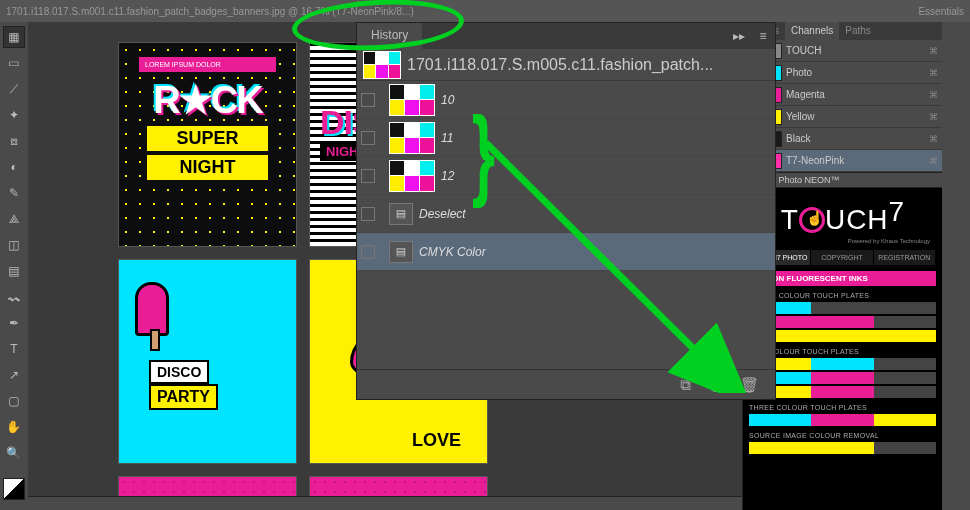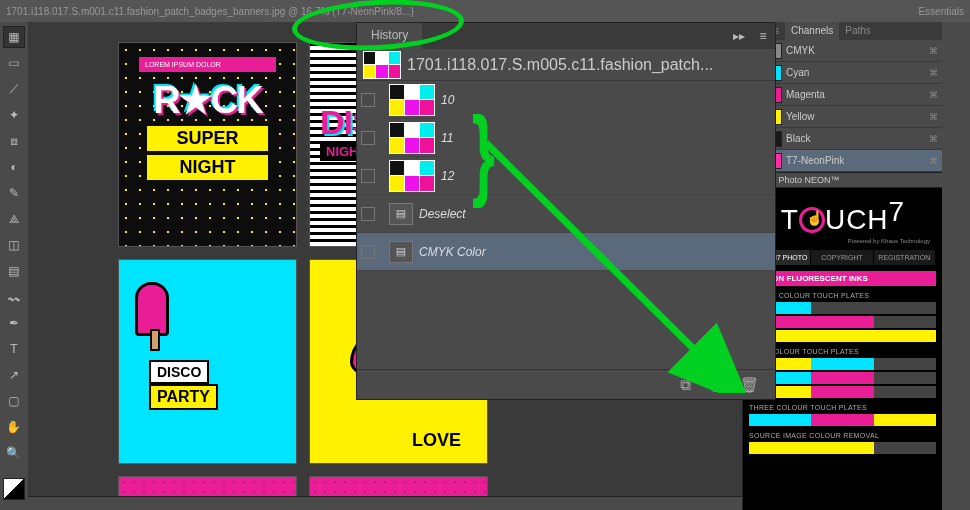--- a/index.html
+++ b/index.html
@@ -171,27 +171,27 @@
       <div class="layers">
         <div class="layers-tabs">
           <span class="in">Layers</span>
           <span>Channels</span>
           <span class="in">Paths</span>
         </div>
         <div id="layer-rows">
             <div class="lyr">
               <span class="eye">◉</span>
               <span class="sw" style="background:#888888"></span>
-              <span class="nm">CMYK</span>
+              <span class="nm">TOUCH</span>
               <span class="ic">⌘</span>
             </div>
             <div class="lyr">
               <span class="eye">◉</span>
               <span class="sw" style="background:#00e5ff"></span>
-              <span class="nm">Cyan</span>
+              <span class="nm">Photo</span>
               <span class="ic">⌘</span>
             </div>
             <div class="lyr">
               <span class="eye">◉</span>
               <span class="sw" style="background:#e91e97"></span>
               <span class="nm">Magenta</span>
               <span class="ic">⌘</span>
             </div>
             <div class="lyr">
               <span class="eye">◉</span>

